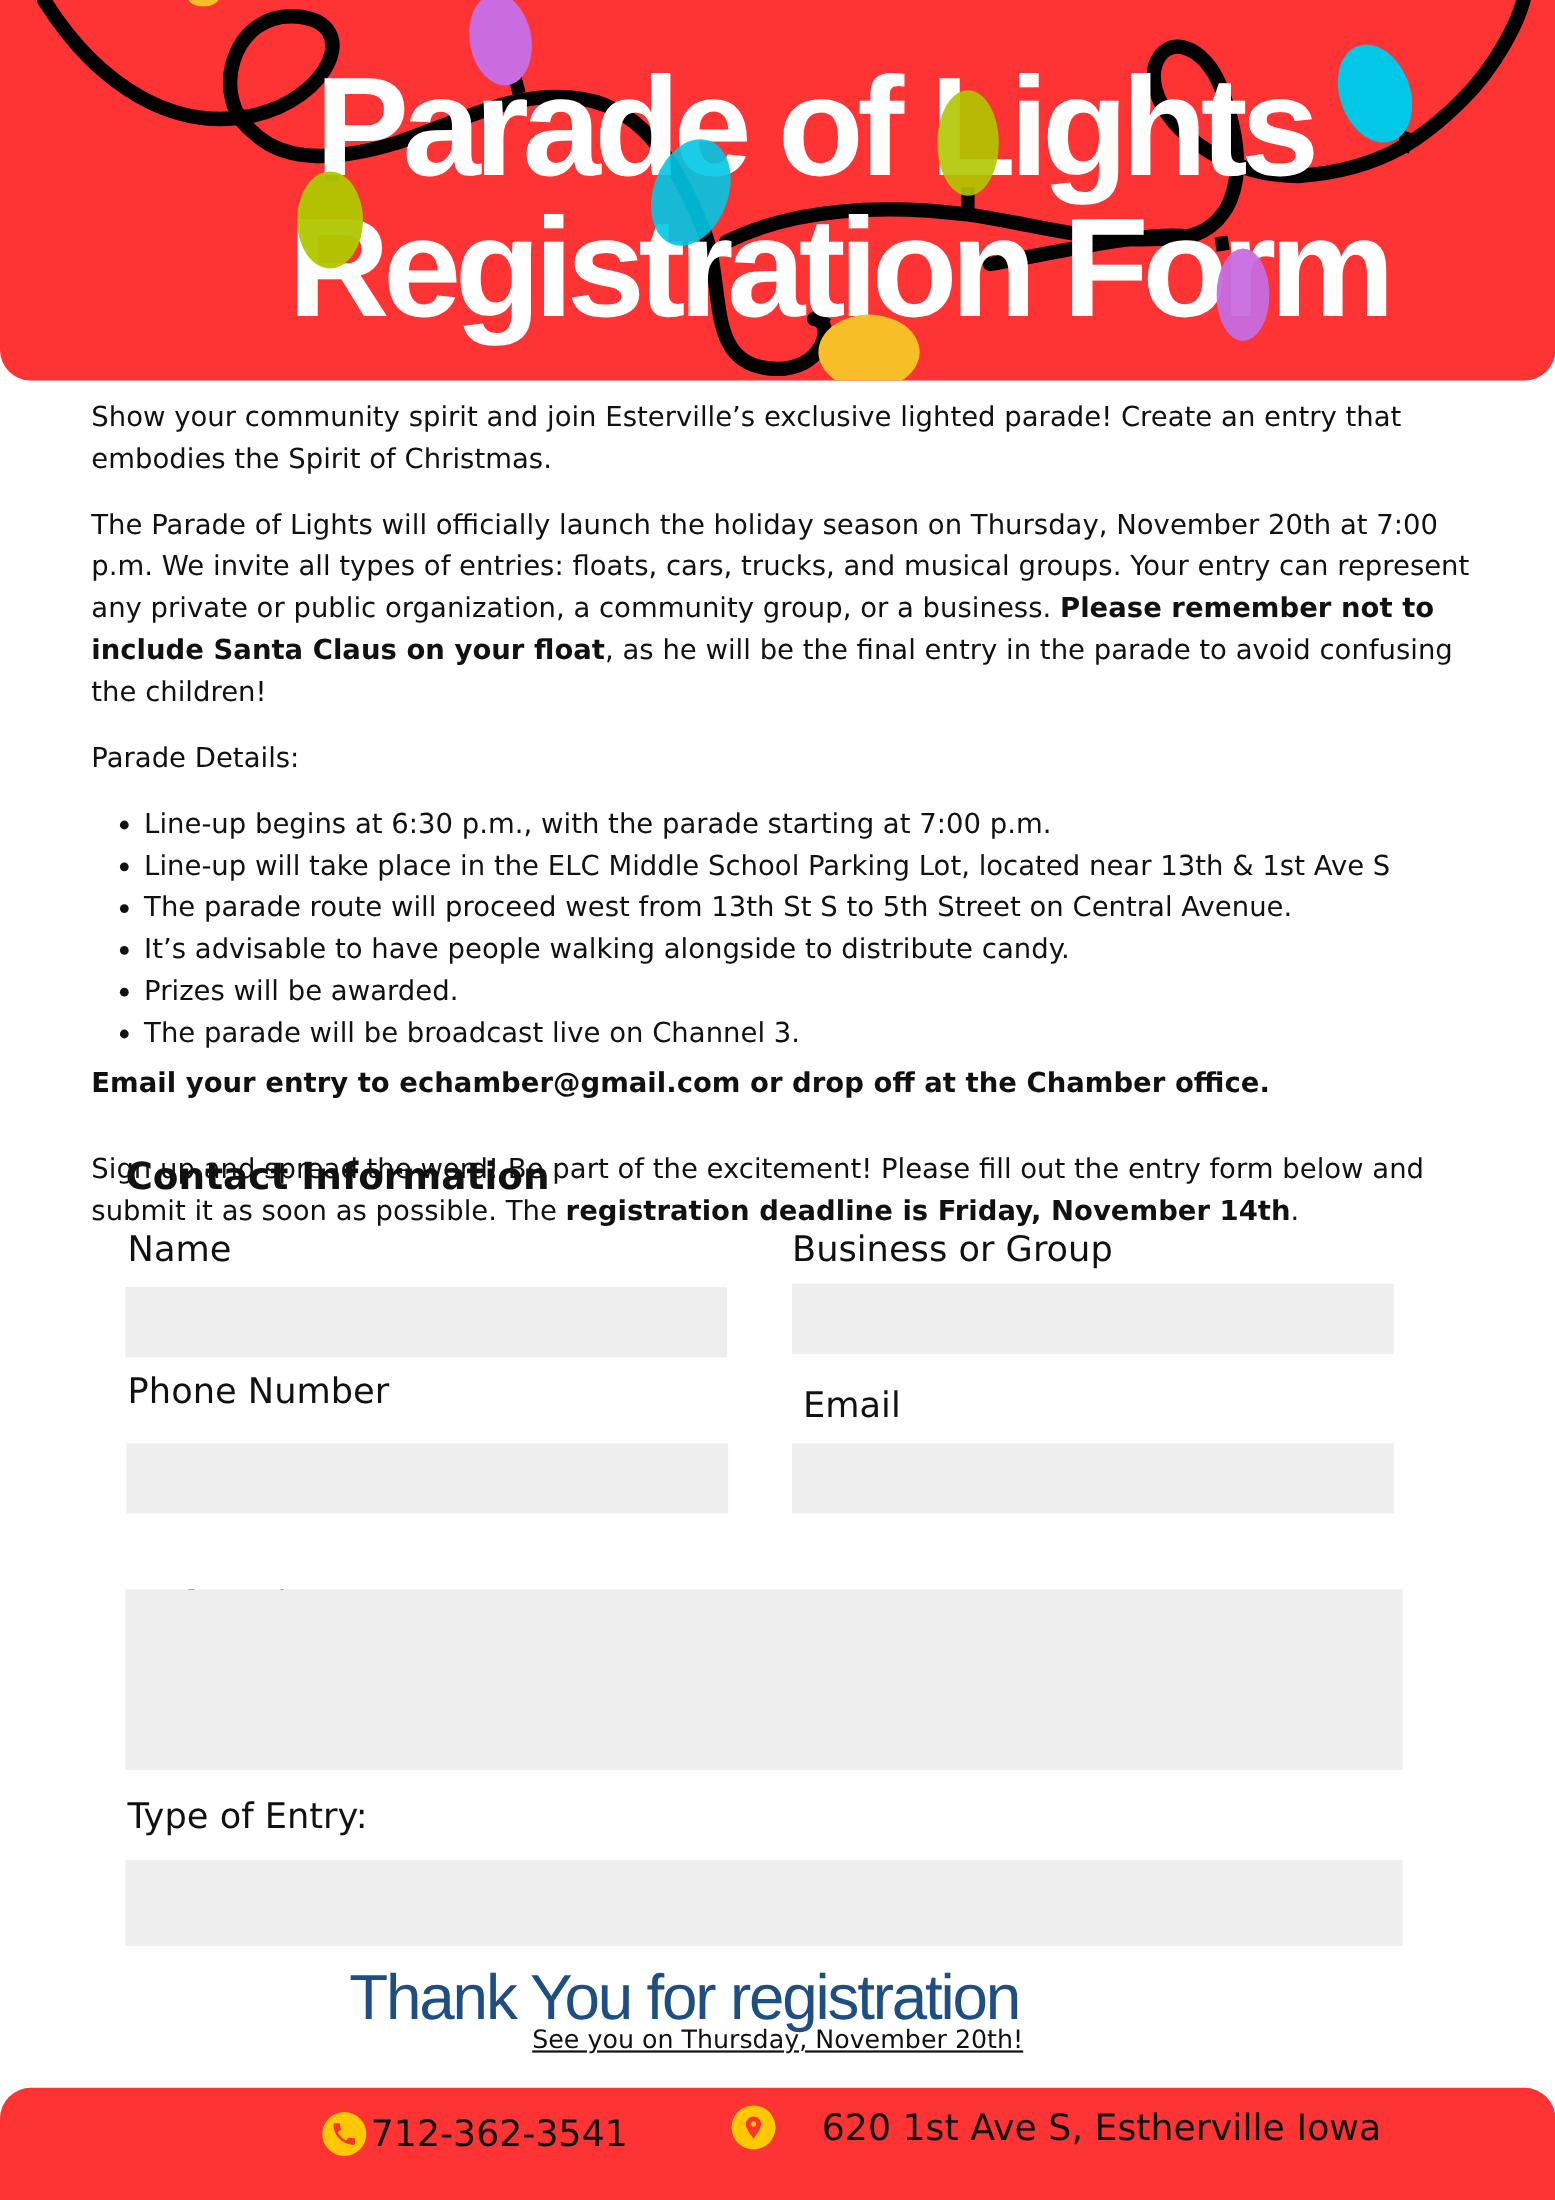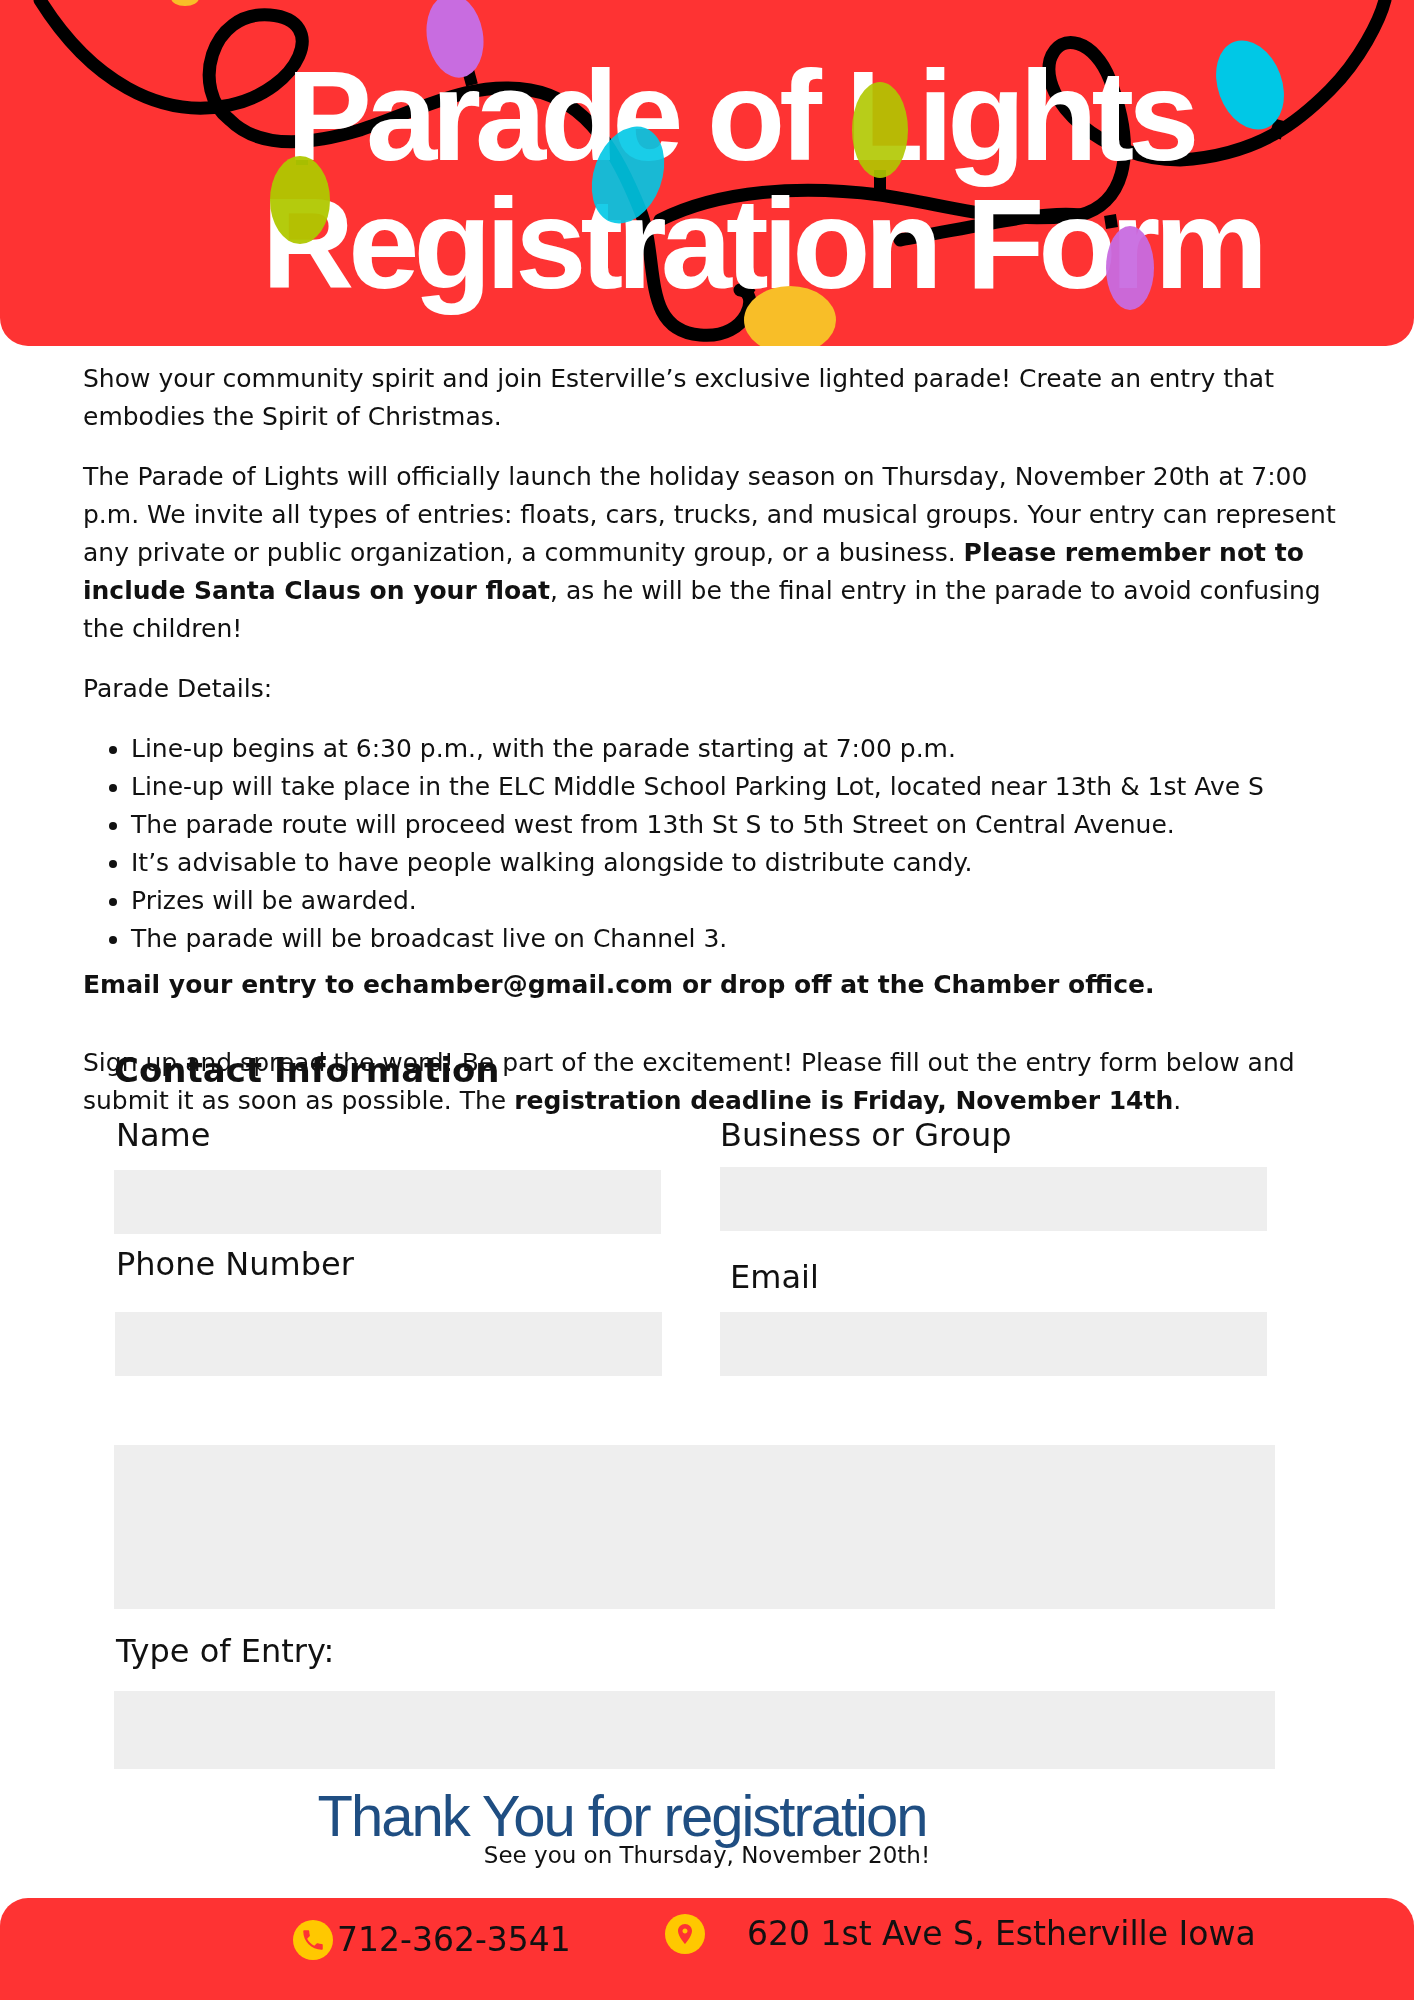--- a/index.html
+++ b/index.html
@@ -36,21 +36,21 @@
   .form { position: absolute; left: 114px; top: 1050px; width: 1160px; }
   .section-title { position: absolute; left: 0; top: 0; font-size: 34px; font-weight: bold; margin: 0; }
   .label { position: absolute; font-size: 32px; }
   .field { position: absolute; background: #eeeeee; border: none; }
 
   .thanks {
     position: absolute; left: 0; top: 1782px; width: 1244px; text-align: center;
     color: #1f4e82; font-family: "Liberation Sans", sans-serif; font-size: 58px; letter-spacing: -2px;
   }
   .see-you {
-    position: absolute; left: 0; top: 1842px; width: 1414px; text-align: center; font-size: 23px;
+    position: absolute; left: 0; top: 1842px; width: 1414px; text-align: center; font-size: 23px; text-decoration: underline;
   }
   .footer {
     position: absolute; left: 0; top: 1898px; width: 1414px; height: 102px;
     background: #fe3333; border-radius: 28px 28px 0 0;
   }
   .contact { position: absolute; top: 20px; display: flex; align-items: flex-start; font-size: 33px; color: #111; }
   .contact .icon { width: 40px; height: 40px; border-radius: 50%; background: #ffc800; display: inline-flex; align-items: center; justify-content: center; margin-right: 4px; }
 </style>
 </head>
 <body>

